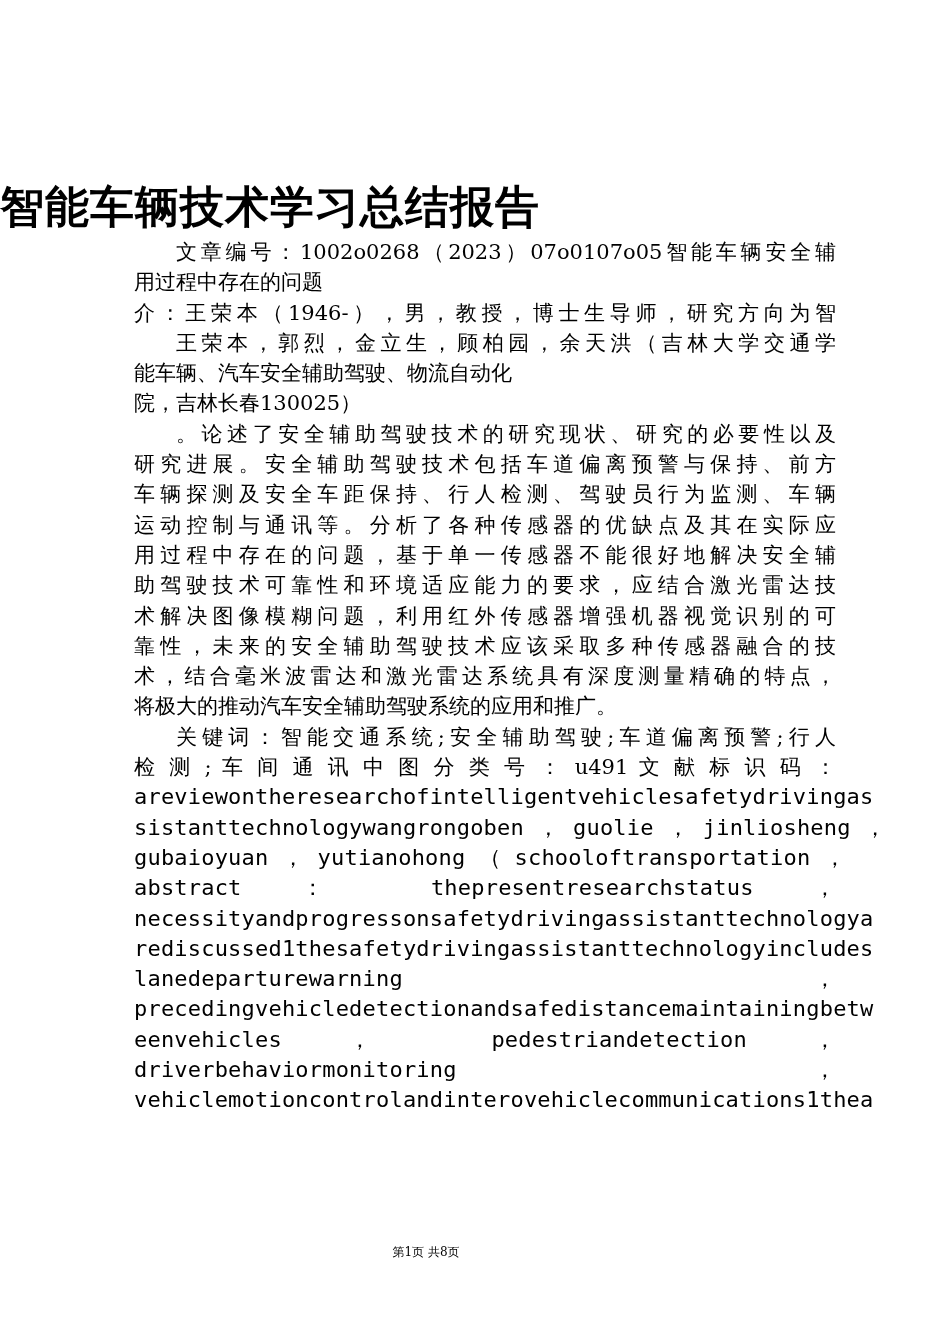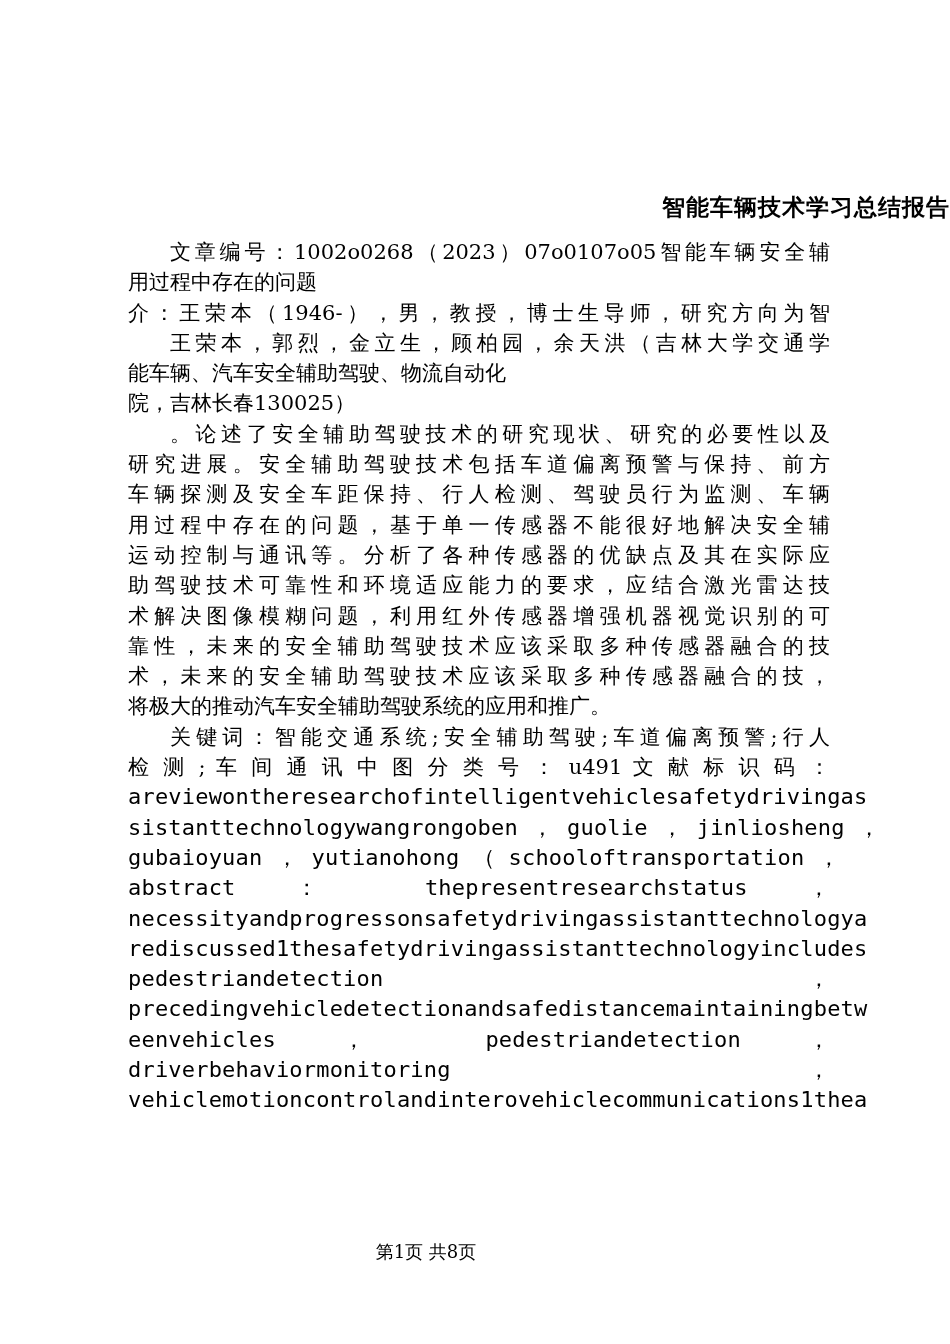--- a/index.html
+++ b/index.html
@@ -1,55 +1,55 @@
 <!DOCTYPE html>
 <html><head>
 <meta charset="utf-8">
 <style>
   html, body { margin: 0; padding: 0; background: #ffffff; }
   body { width: 950px; height: 1344px; position: relative; overflow: hidden; font-family: "DejaVu Serif", "Liberation Serif", serif; color: #000; }
   .page { position: absolute; left: 0; top: 0; width: 950px; height: 1344px; background: #fff; }
-  .title { position: absolute; top: 184px; left: 0; width: 950px; text-align: right; font-family: "DejaVu Sans", sans-serif; font-weight: bold; font-size: 23px; line-height: 46px; letter-spacing: 1px; }
-  .body { position: absolute; left: 128px; top: 237px; width: 702px; font-size: 21px; line-height: 30.3px; }
+  .title { position: absolute; top: 184px; left: 0; width: 950px; text-align: left; font-family: "DejaVu Sans", sans-serif; font-weight: bold; font-size: 44px; line-height: 46px; letter-spacing: 1px; }
+  .body { position: absolute; left: 134px; top: 237px; width: 702px; font-size: 21px; line-height: 30.3px; }
   .line { display: block; text-align: justify; text-align-last: justify; white-space: nowrap; height: 30.3px; overflow: visible; }
   .line.last { text-align-last: left; }
   .line.ind { padding-left: 2em; }
   .mono { font-family: "DejaVu Sans Mono", "Liberation Mono", monospace; font-size: 22px; letter-spacing: 0.2px; }
-  .footer { position: absolute; top: 1240px; left: 0; width: 852px; text-align: center; font-size: 18px; line-height: 24px; }
+  .footer { position: absolute; top: 1240px; left: 0; width: 852px; text-align: center; font-size: 12px; line-height: 24px; }
 </style>
 </head>
 <body>
 
 <div class="page">
   <div class="title">智能车辆技术学习总结报告</div>
   <div class="body" id="body">
       <span class="line ind">文章编号：1002o0268（2023）07o0107o05智能车辆安全辅</span>
       <span class="line last">用过程中存在的问题</span>
       <span class="line">介：王荣本（1946-），男，教授，博士生导师，研究方向为智</span>
       <span class="line ind">王荣本，郭烈，金立生，顾柏园，余天洪（吉林大学交通学</span>
       <span class="line last">能车辆、汽车安全辅助驾驶、物流自动化</span>
       <span class="line last">院，吉林长春130025）</span>
       <span class="line ind">。论述了安全辅助驾驶技术的研究现状、研究的必要性以及</span>
       <span class="line">研究进展。安全辅助驾驶技术包括车道偏离预警与保持、前方</span>
       <span class="line">车辆探测及安全车距保持、行人检测、驾驶员行为监测、车辆</span>
+      <span class="line">运动控制与通讯等。分析了各种传感器的优缺点及其在实际应</span>
       <span class="line">用过程中存在的问题，基于单一传感器不能很好地解决安全辅</span>
-      <span class="line">运动控制与通讯等。分析了各种传感器的优缺点及其在实际应</span>
       <span class="line">助驾驶技术可靠性和环境适应能力的要求，应结合激光雷达技</span>
       <span class="line">术解决图像模糊问题，利用红外传感器增强机器视觉识别的可</span>
       <span class="line">靠性，未来的安全辅助驾驶技术应该采取多种传感器融合的技</span>
-      <span class="line">术，未来的安全辅助驾驶技术应该采取多种传感器融合的技，</span>
+      <span class="line">术，结合毫米波雷达和激光雷达系统具有深度测量精确的特点，</span>
       <span class="line last">将极大的推动汽车安全辅助驾驶系统的应用和推广。</span>
       <span class="line ind">关键词：智能交通系统;安全辅助驾驶;车道偏离预警;行人</span>
       <span class="line">检 测 ; 车 间 通 讯 中 图 分 类 号 ： u491 文 献 标 识 码 ：</span>
       <span class="line mono">areviewontheresearchofintelligentvehiclesafetydrivingas</span>
       <span class="line mono">sistanttechnologywangrongoben ， guolie ， jinliosheng ，</span>
       <span class="line mono">gubaioyuan ， yutianohong （ schooloftransportation ，</span>
       <span class="line mono">abstract ： thepresentresearchstatus ，</span>
       <span class="line mono">necessityandprogressonsafetydrivingassistanttechnologya</span>
       <span class="line mono">rediscussed1thesafetydrivingassistanttechnologyincludes</span>
-      <span class="line mono">pedestriandetection ，</span>
+      <span class="line mono">lanedeparturewarning ，</span>
       <span class="line mono">precedingvehicledetectionandsafedistancemaintainingbetw</span>
       <span class="line mono">eenvehicles ， pedestriandetection ，</span>
       <span class="line mono">driverbehaviormonitoring ，</span>
       <span class="line mono">vehiclemotioncontrolandinterovehiclecommunications1thea</span>
     </div>
   <div class="footer">第1页 共8页</div>
 </div>
 
 </body></html>

